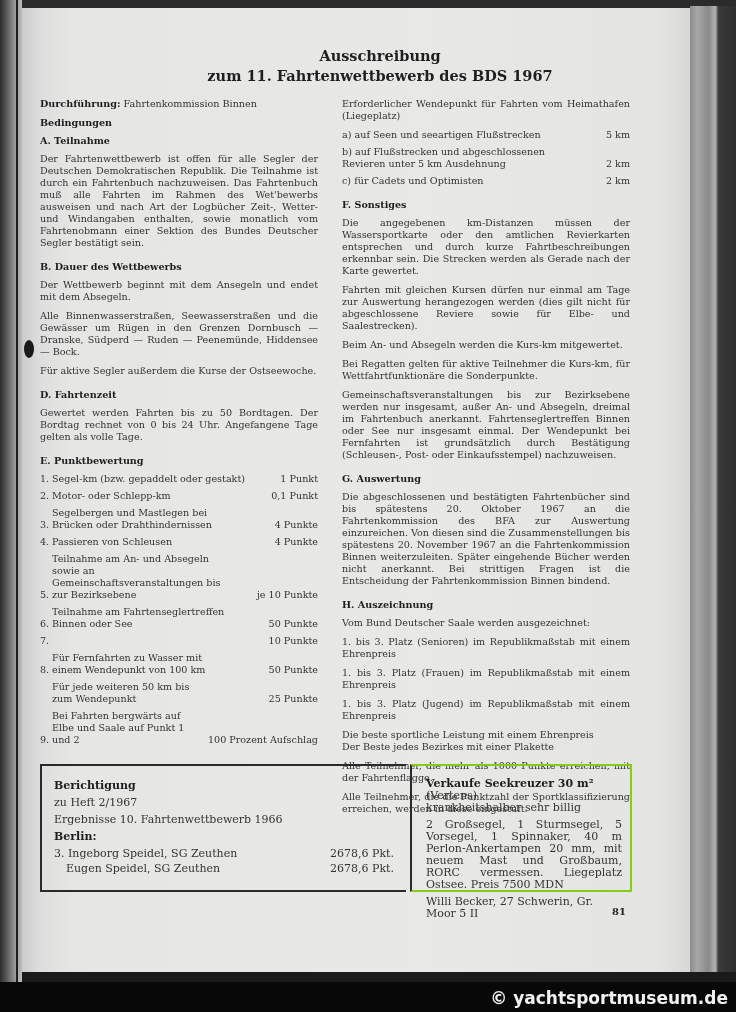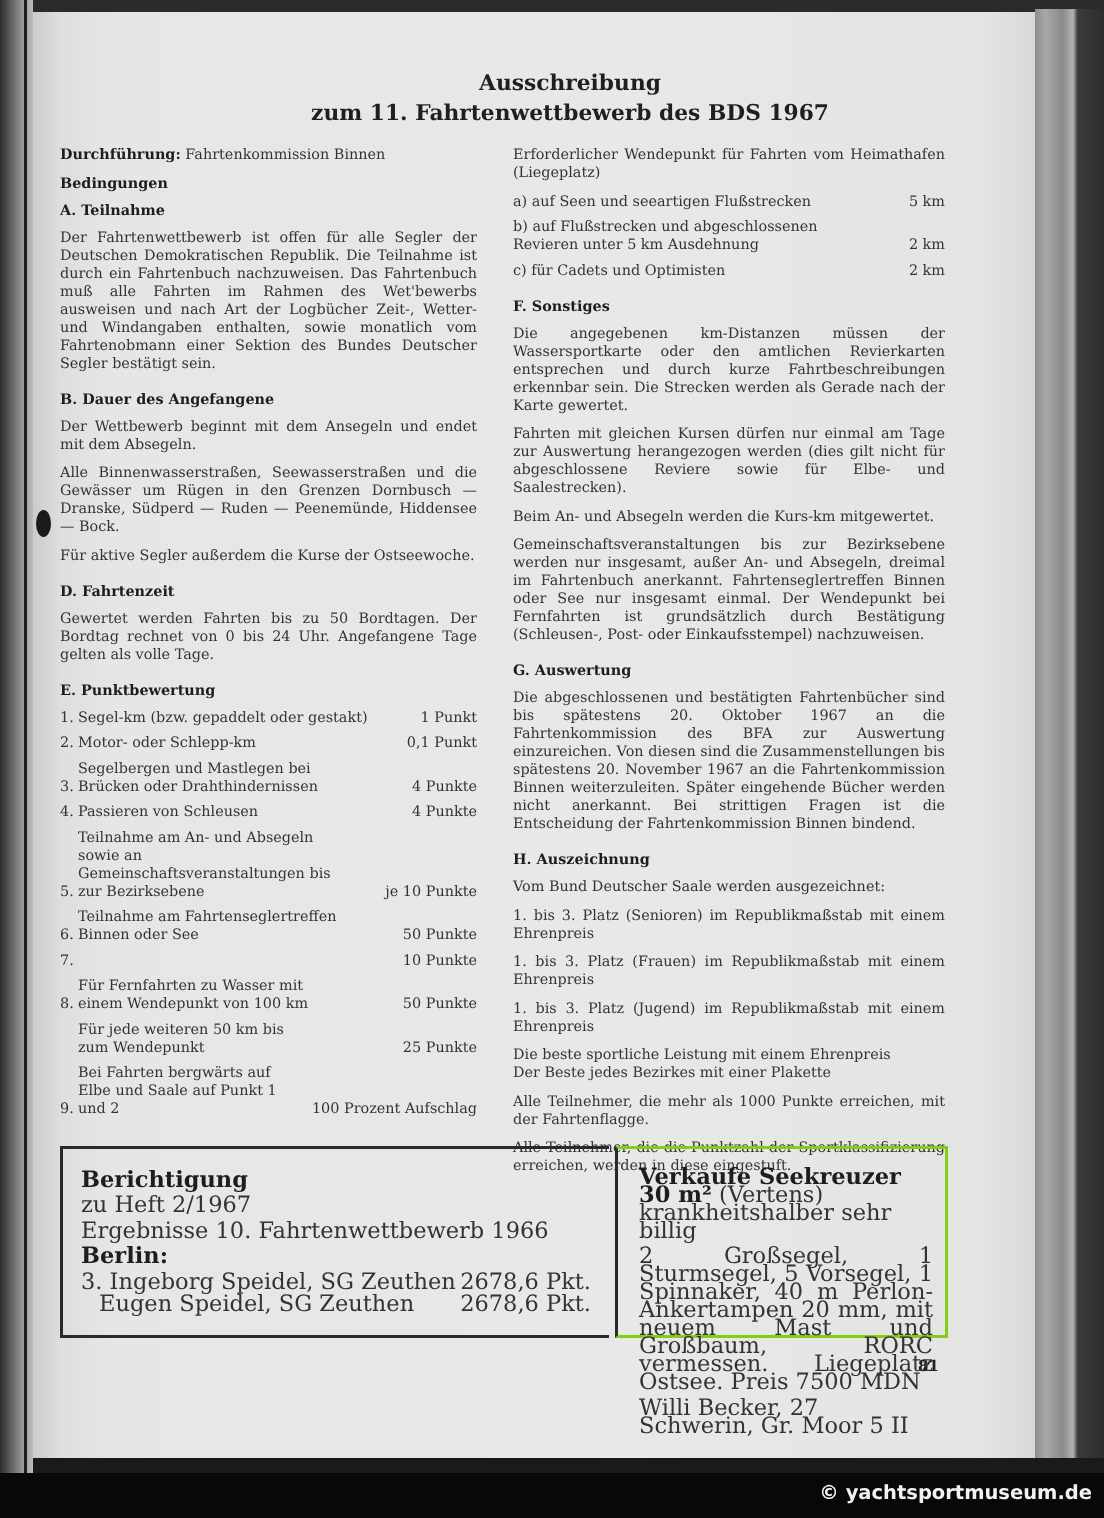--- a/index.html
+++ b/index.html
@@ -54,34 +54,34 @@
   .row .val { flex: none; white-space: nowrap; text-align: right; }
 
   .box-left {
     position: absolute; left: 40px; top: 764px; width: 364px; height: 124px;
     border: 2px solid #2a2a2a; border-right: none;
   }
   .box-right {
     position: absolute; left: 410px; top: 764px; width: 218px; height: 124px;
     border: 2px solid #84cc16; border-left: 2px solid #2a2a2a;
   }
-  .box-inner { position: absolute; font-size: 15px; line-height: 12px; color: #333; }
+  .box-inner { position: absolute; font-size: 11px; line-height: 12px; color: #333; }
   .box-left .box-inner { left: 12px; top: 14px; width: 340px; }
   .box-right .box-inner { left: 14px; top: 12px; width: 196px; }
   .box-line { margin-bottom: 5px; }
   .res-row { display: flex; justify-content: space-between; margin-bottom: 3px; }
 
   .page-number { position: absolute; left: 612px; top: 906px; font-size: 10px; font-weight: bold; color: #222; }
 
   .footer {
     position: absolute; left: 0; top: 982px; width: 736px; height: 30px; background: #080808;
   }
   .copyright {
     position: absolute; right: 8px; top: 6px; color: #f2f2f2;
-    font-family: "DejaVu Sans", sans-serif; font-weight: bold; font-size: 13px;
+    font-family: "DejaVu Sans", sans-serif; font-weight: bold; font-size: 17px;
   }
 </style>
 </head>
 <body>
 
 <div class="scan"></div>
 <div class="top-shadow"></div>
 <div class="page"></div>
 <div class="left-edge"></div>
 <div class="left-line"></div>
@@ -93,21 +93,21 @@
 
 <div class="col col-left">
   <p class="p" style="">
     <span class="lbl">Durchführung:</span>
     <span>Fahrtenkommission Binnen</span>
   </p>
   <div class="h">Bedingungen</div>
   <div class="h">A. Teilnahme</div>
   <p class="p">Der Fahrtenwettbewerb ist offen für alle Segler der Deutschen Demokratischen Republik. Die Teilnahme ist durch ein Fahrtenbuch nachzuweisen. Das Fahrtenbuch muß alle Fahrten im Rahmen des Wet'bewerbs ausweisen und nach Art der Logbücher Zeit-, Wetter- und Windangaben enthalten, sowie monatlich vom Fahrtenobmann einer Sektion des Bundes Deutscher Segler bestätigt sein.</p>
 
-  <div class="h sec">B. Dauer des Angefangene</div>
+  <div class="h sec">B. Dauer des Wettbewerbs</div>
   <p class="p">Der Wettbewerb beginnt mit dem Ansegeln und endet mit dem Absegeln.</p>
 
   <p class="p">Alle Binnenwasserstraßen, Seewasserstraßen und die Gewässer um Rügen in den Grenzen Dornbusch — Dranske, Südperd — Ruden — Peenemünde, Hiddensee — Bock.</p>
   <p class="p">Für aktive Segler außerdem die Kurse der Ostseewoche.</p>
 
   <div class="h sec">D. Fahrtenzeit</div>
   <p class="p">Gewertet werden Fahrten bis zu 50 Bordtagen. Der Bordtag rechnet von 0 bis 24 Uhr. Angefangene Tage gelten als volle Tage.</p>
 
   <div class="h sec">E. Punktbewertung</div>
   <div>
@@ -175,20 +175,21 @@
     </div>
   <div class="row">
       <span class="txt">c) für Cadets und Optimisten</span>
       <span class="val">2 km</span>
     </div>
 
   <div class="h sec">F. Sonstiges</div>
   <p class="p">Die angegebenen km-Distanzen müssen der Wassersportkarte oder den amtlichen Revierkarten entsprechen und durch kurze Fahrtbeschreibungen erkennbar sein. Die Strecken werden als Gerade nach der Karte gewertet.</p>
   <p class="p">Fahrten mit gleichen Kursen dürfen nur einmal am Tage zur Auswertung herangezogen werden (dies gilt nicht für abgeschlossene Reviere sowie für Elbe- und Saalestrecken).</p>
   <p class="p">Beim An- und Absegeln werden die Kurs-km mitgewertet.</p>
+  <p class="p">Bei Regatten gelten für aktive Teilnehmer die Kurs-km, für Wettfahrtfunktionäre die Sonderpunkte.</p>
   <p class="p">Gemeinschaftsveranstaltungen bis zur Bezirksebene werden nur insgesamt, außer An- und Absegeln, dreimal im Fahrtenbuch anerkannt. Fahrtenseglertreffen Binnen oder See nur insgesamt einmal. Der Wendepunkt bei Fernfahrten ist grundsätzlich durch Bestätigung (Schleusen-, Post- oder Einkaufsstempel) nachzuweisen.</p>
 
   <div class="h sec">G. Auswertung</div>
   <p class="p">Die abgeschlossenen und bestätigten Fahrtenbücher sind bis spätestens 20. Oktober 1967 an die Fahrtenkommission des BFA zur Auswertung einzureichen. Von diesen sind die Zusammenstellungen bis spätestens 20. November 1967 an die Fahrtenkommission Binnen weiterzuleiten. Später eingehende Bücher werden nicht anerkannt. Bei strittigen Fragen ist die Entscheidung der Fahrtenkommission Binnen bindend.</p>
 
   <div class="h sec">H. Auszeichnung</div>
   <p class="p">Vom Bund Deutscher Saale werden ausgezeichnet:</p>
   <p class="p">1. bis 3. Platz (Senioren) im Republikmaßstab mit einem Ehrenpreis</p>
   <p class="p">1. bis 3. Platz (Frauen) im Republikmaßstab mit einem Ehrenpreis</p>
   <p class="p">1. bis 3. Platz (Jugend) im Republikmaßstab mit einem Ehrenpreis</p>

